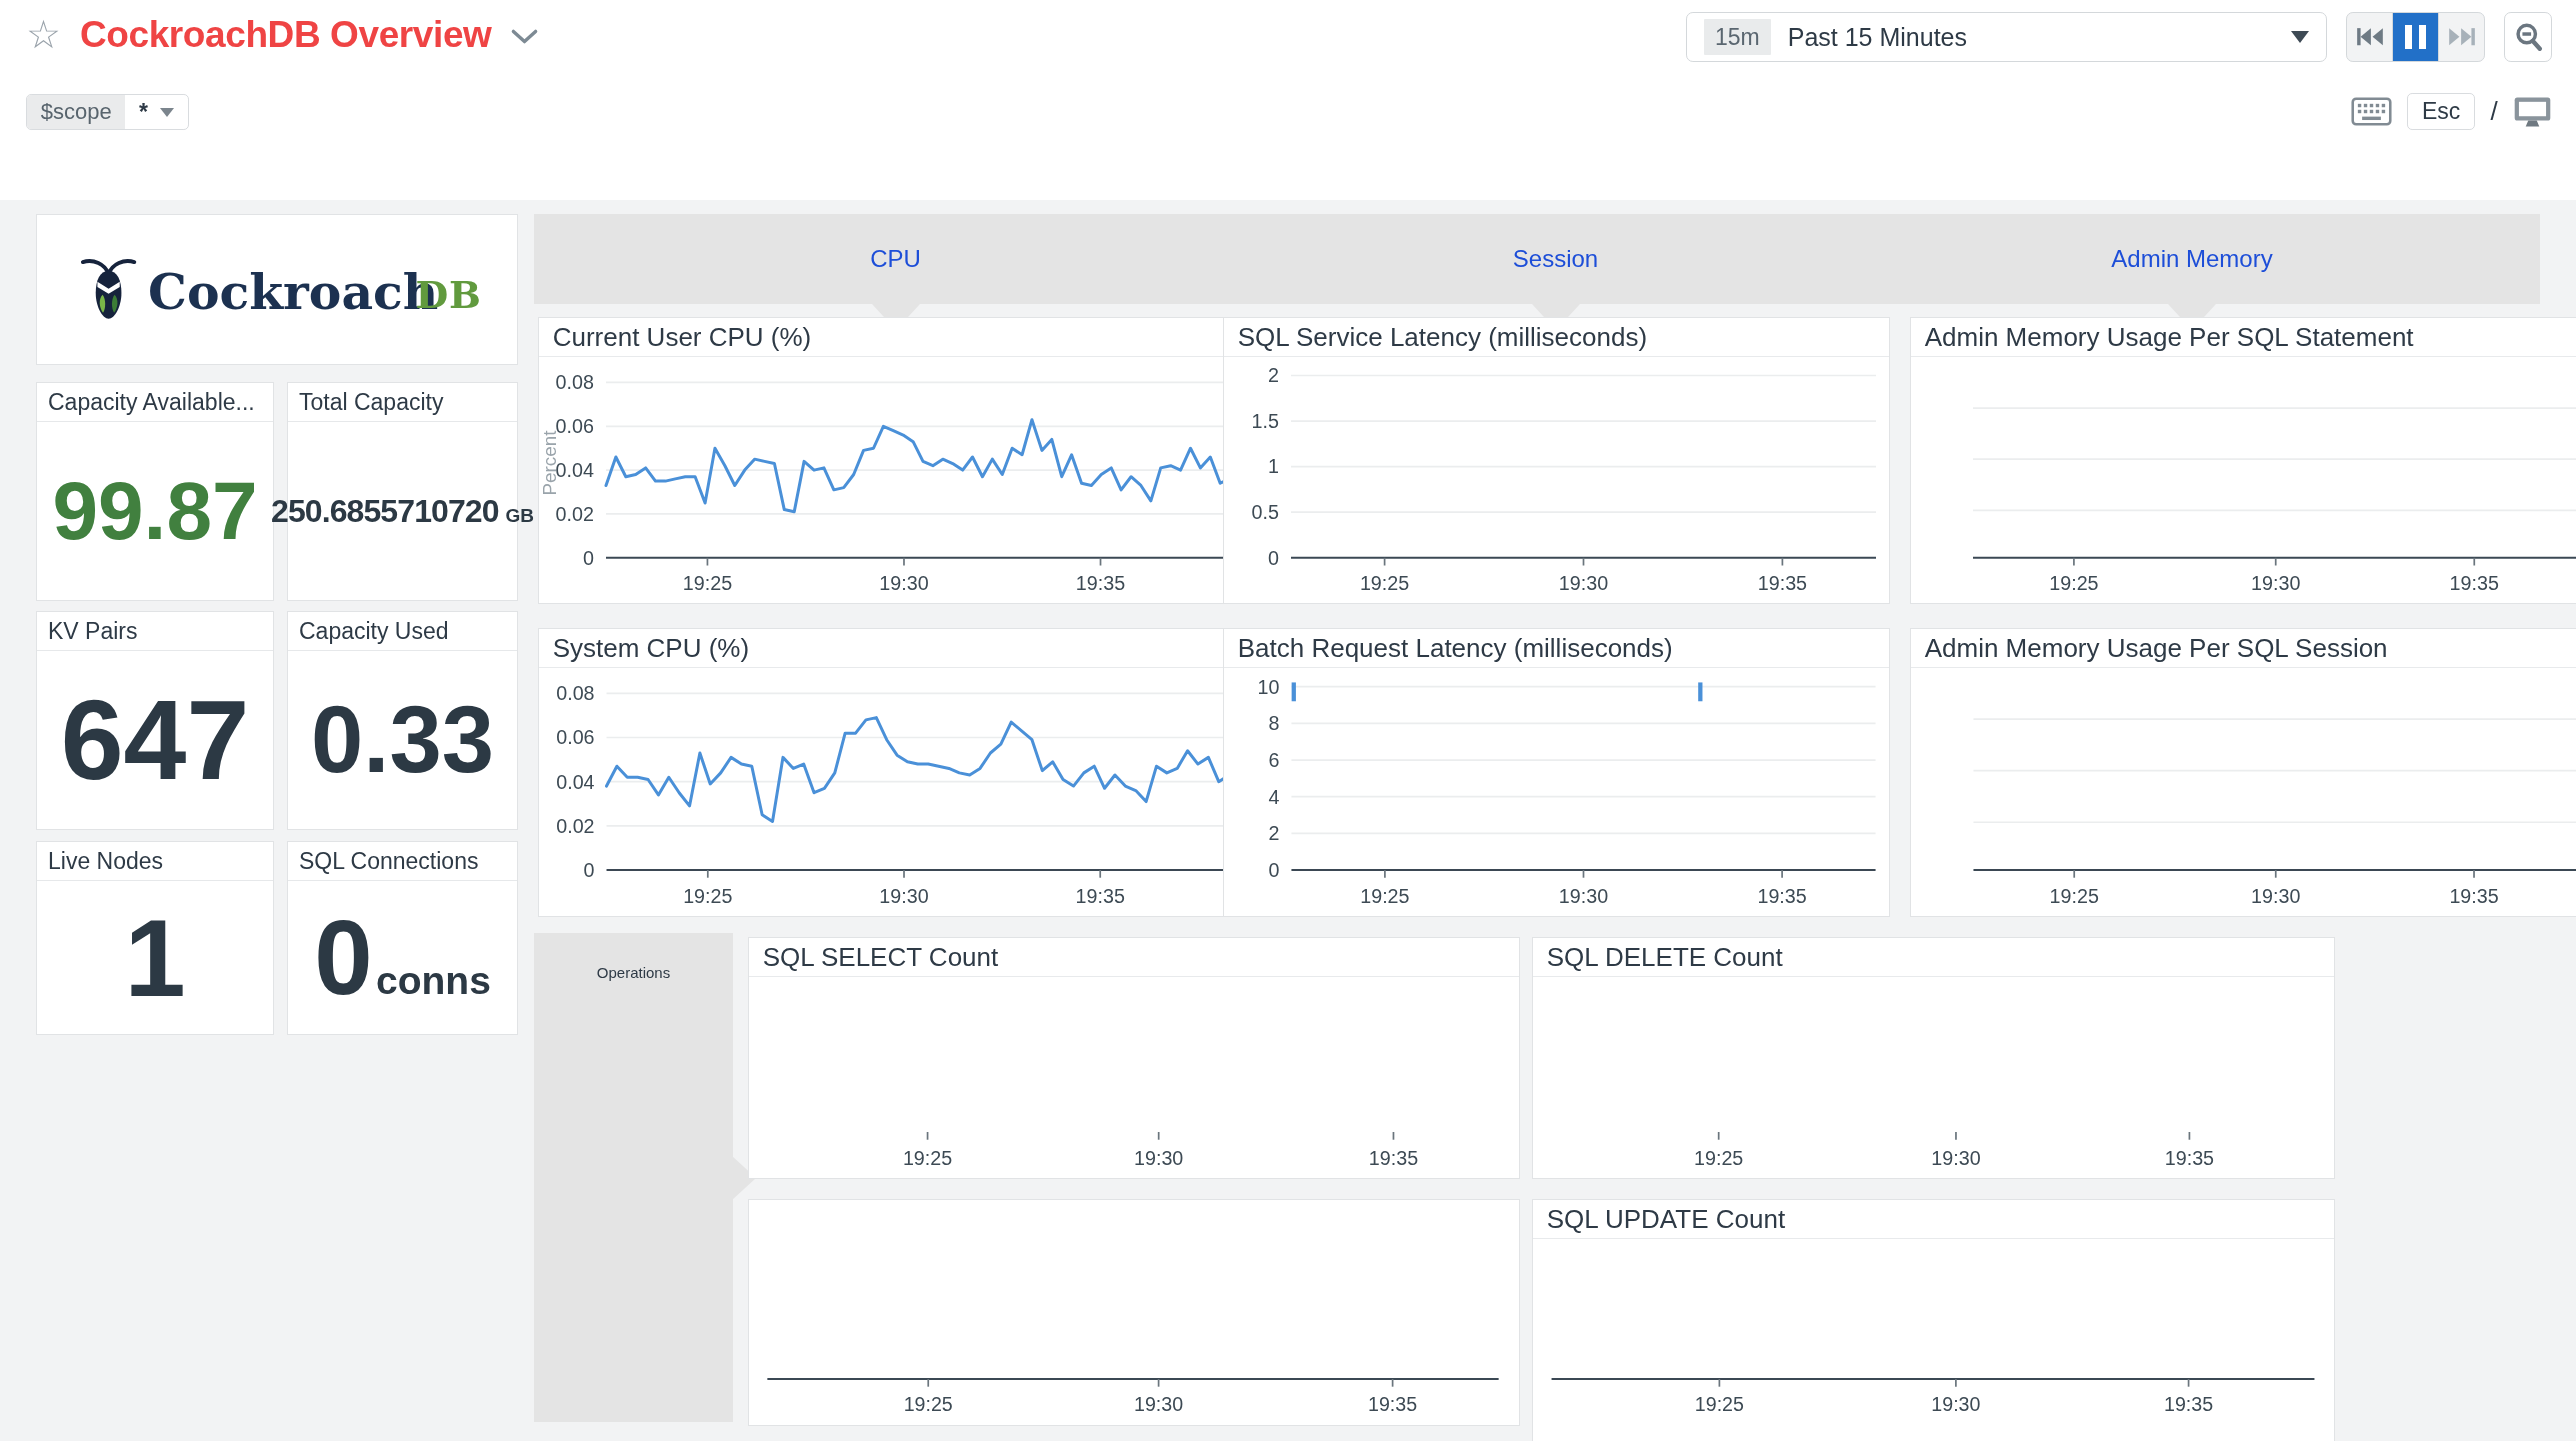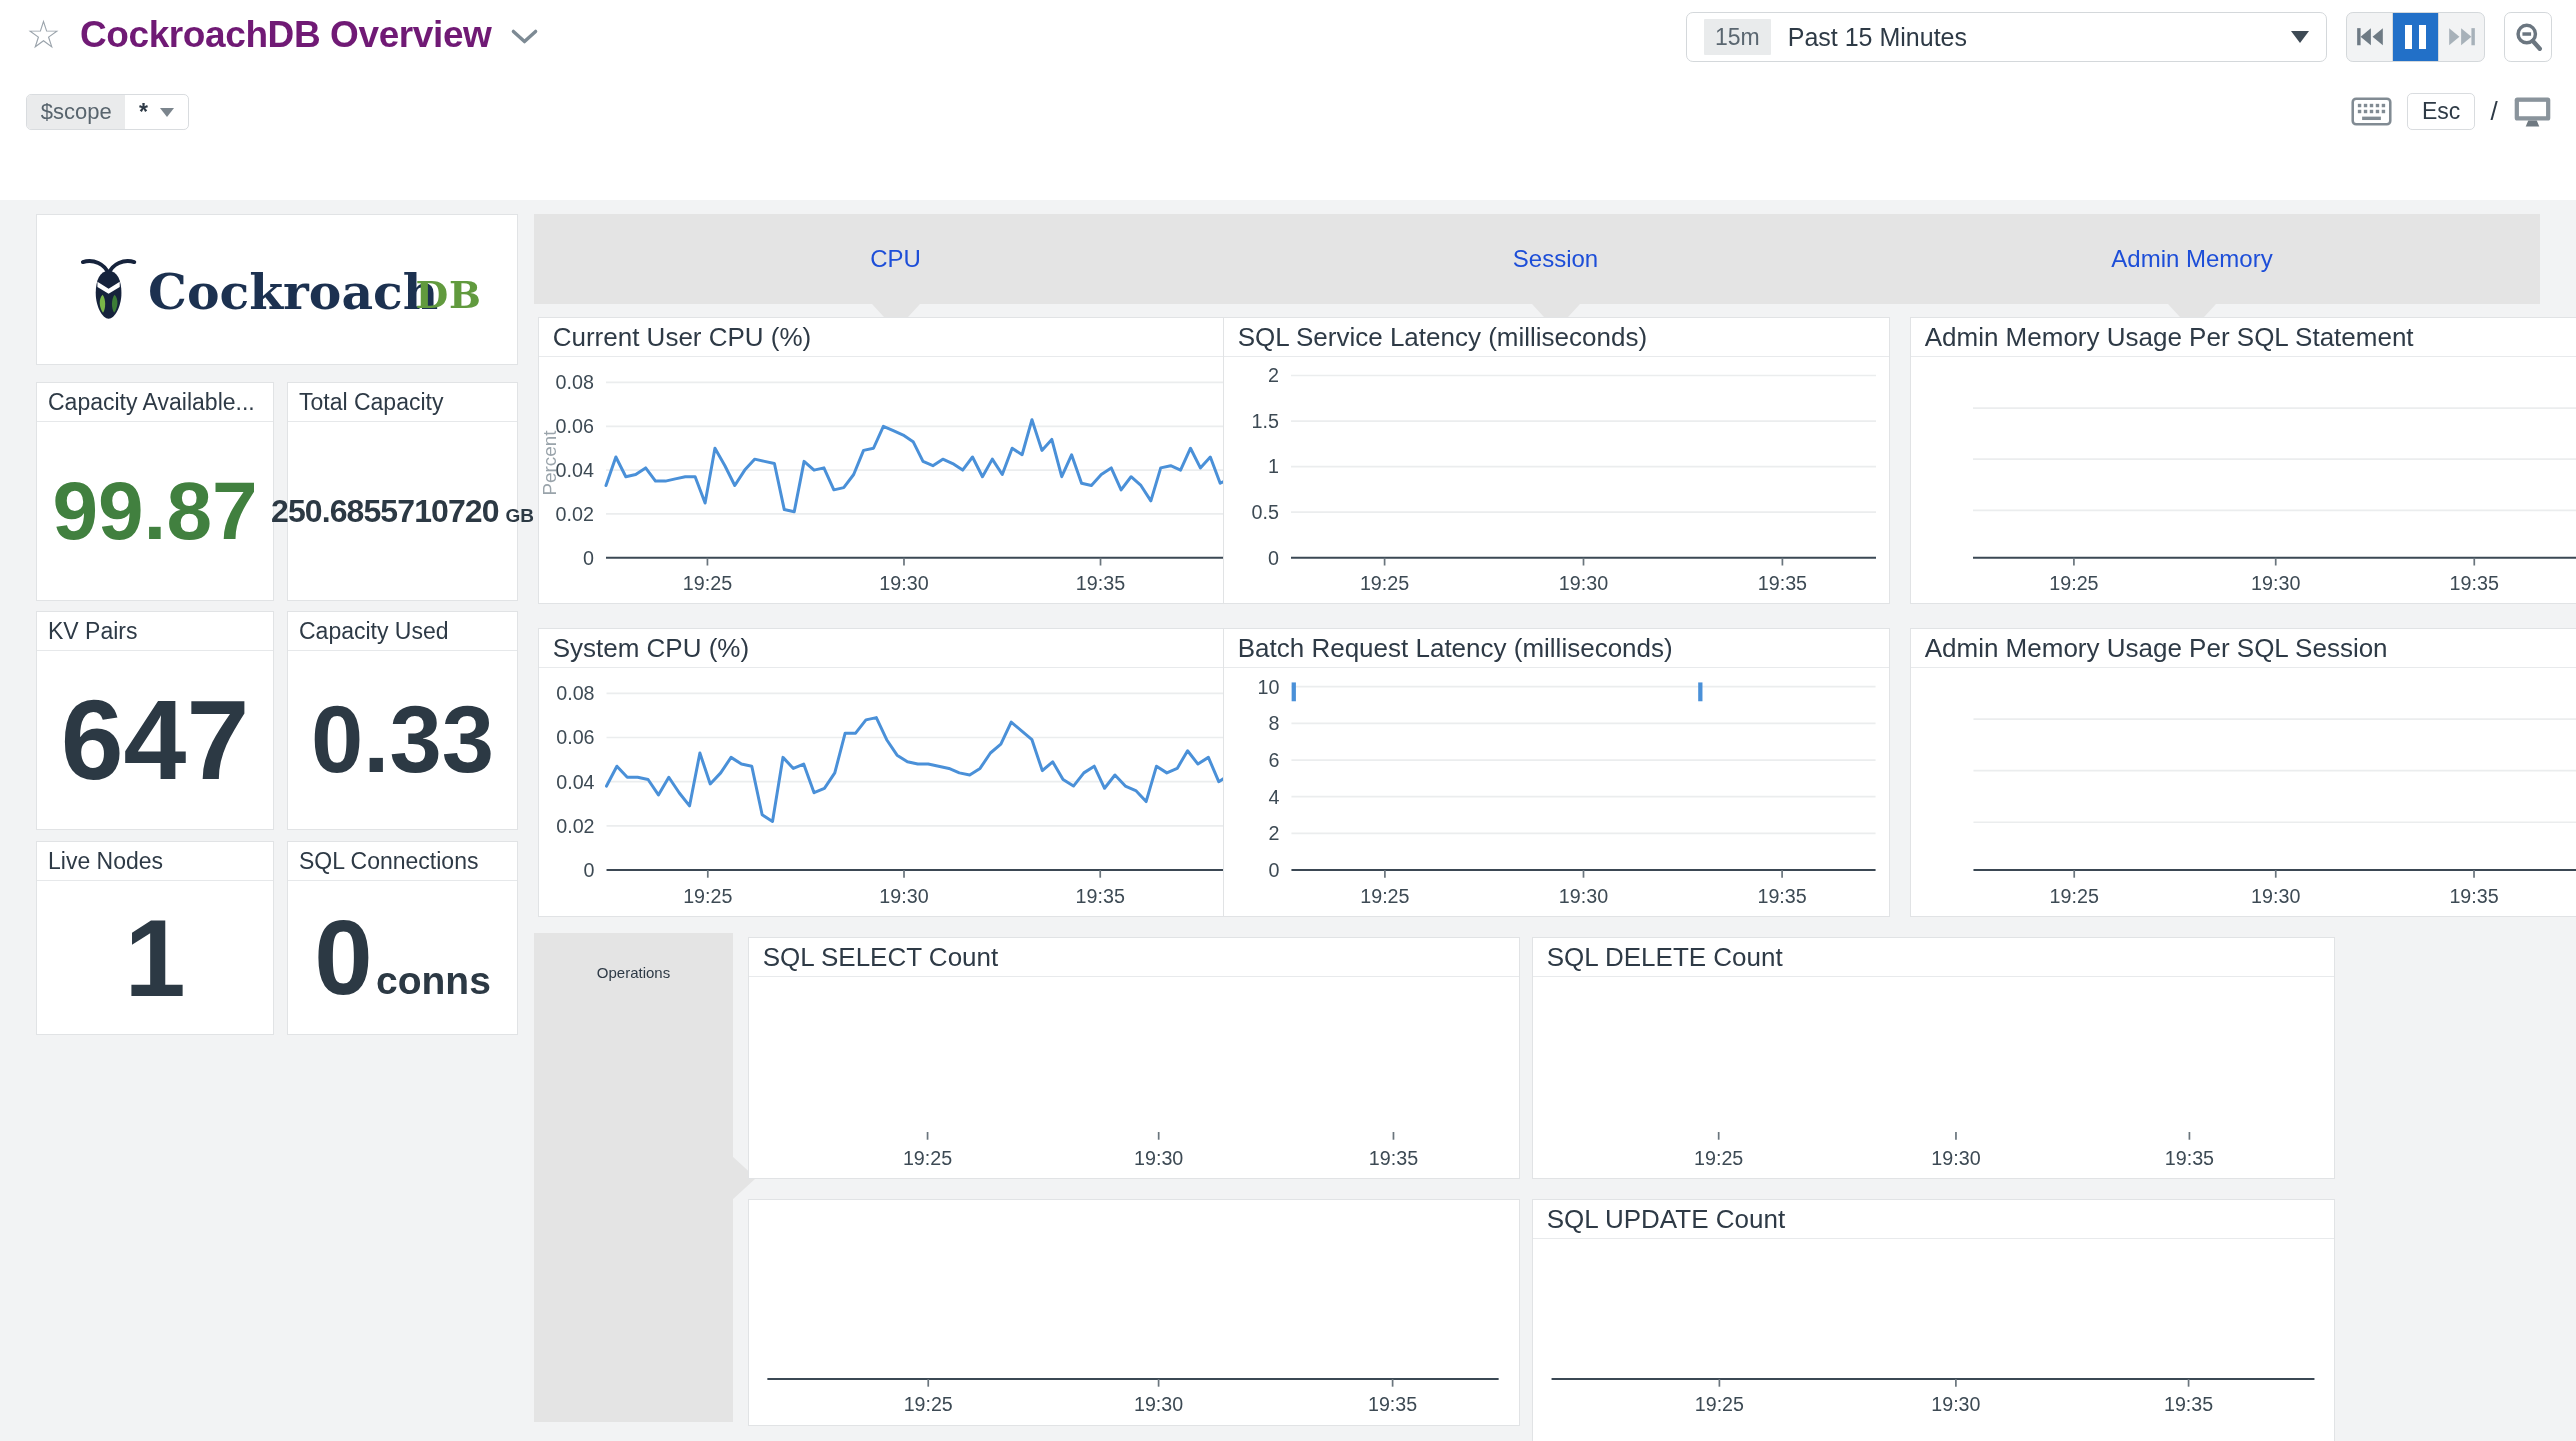--- a/index.html
+++ b/index.html
@@ -7,21 +7,21 @@
   body {
     width: 2576px; height: 1441px; position: relative; overflow: hidden;
     background: #f2f3f4;
     font-family: "Liberation Sans", sans-serif;
     color: #2e3a46;
   }
   
   .topband { position: absolute; left: 0; top: 0; width: 2576px; height: 200px; background: #ffffff; }
   .titlebar { position: absolute; left: 26px; top: 13.7px; display: flex; align-items: center; gap: 19px; }
   .star { font-size: 39px; color: #9aa3ab; line-height: 1; }
-  .page-title { font-size: 37px; font-weight: bold; color: #701a75; letter-spacing: -0.4px; }
+  .page-title { font-size: 37px; font-weight: bold; color: #ef4444; letter-spacing: -0.4px; }
   .title-caret { margin-top: 6.9px; }
 
   .time-area { position: absolute; right: 24px; top: 12px; display: flex; align-items: stretch; gap: 19px; height: 50px; }
   .time-select {
     width: 641px; background: #fff; border: 1.7px solid #d4d8db; border-radius: 6.9px;
     display: flex; align-items: center; padding: 0 17px; gap: 17px;
   }
   .time-badge { background: #e9ebec; border-radius: 1px; padding: 4.3px 11px; font-size: 23px; color: #5a6670; }
   .time-label { font-size: 25px; color: #2e3a46; }
   .caret-down { width: 0; height: 0; border-left: 9.4px solid transparent; border-right: 9.4px solid transparent; border-top: 12px solid #3e4a55; margin-left: auto; }

